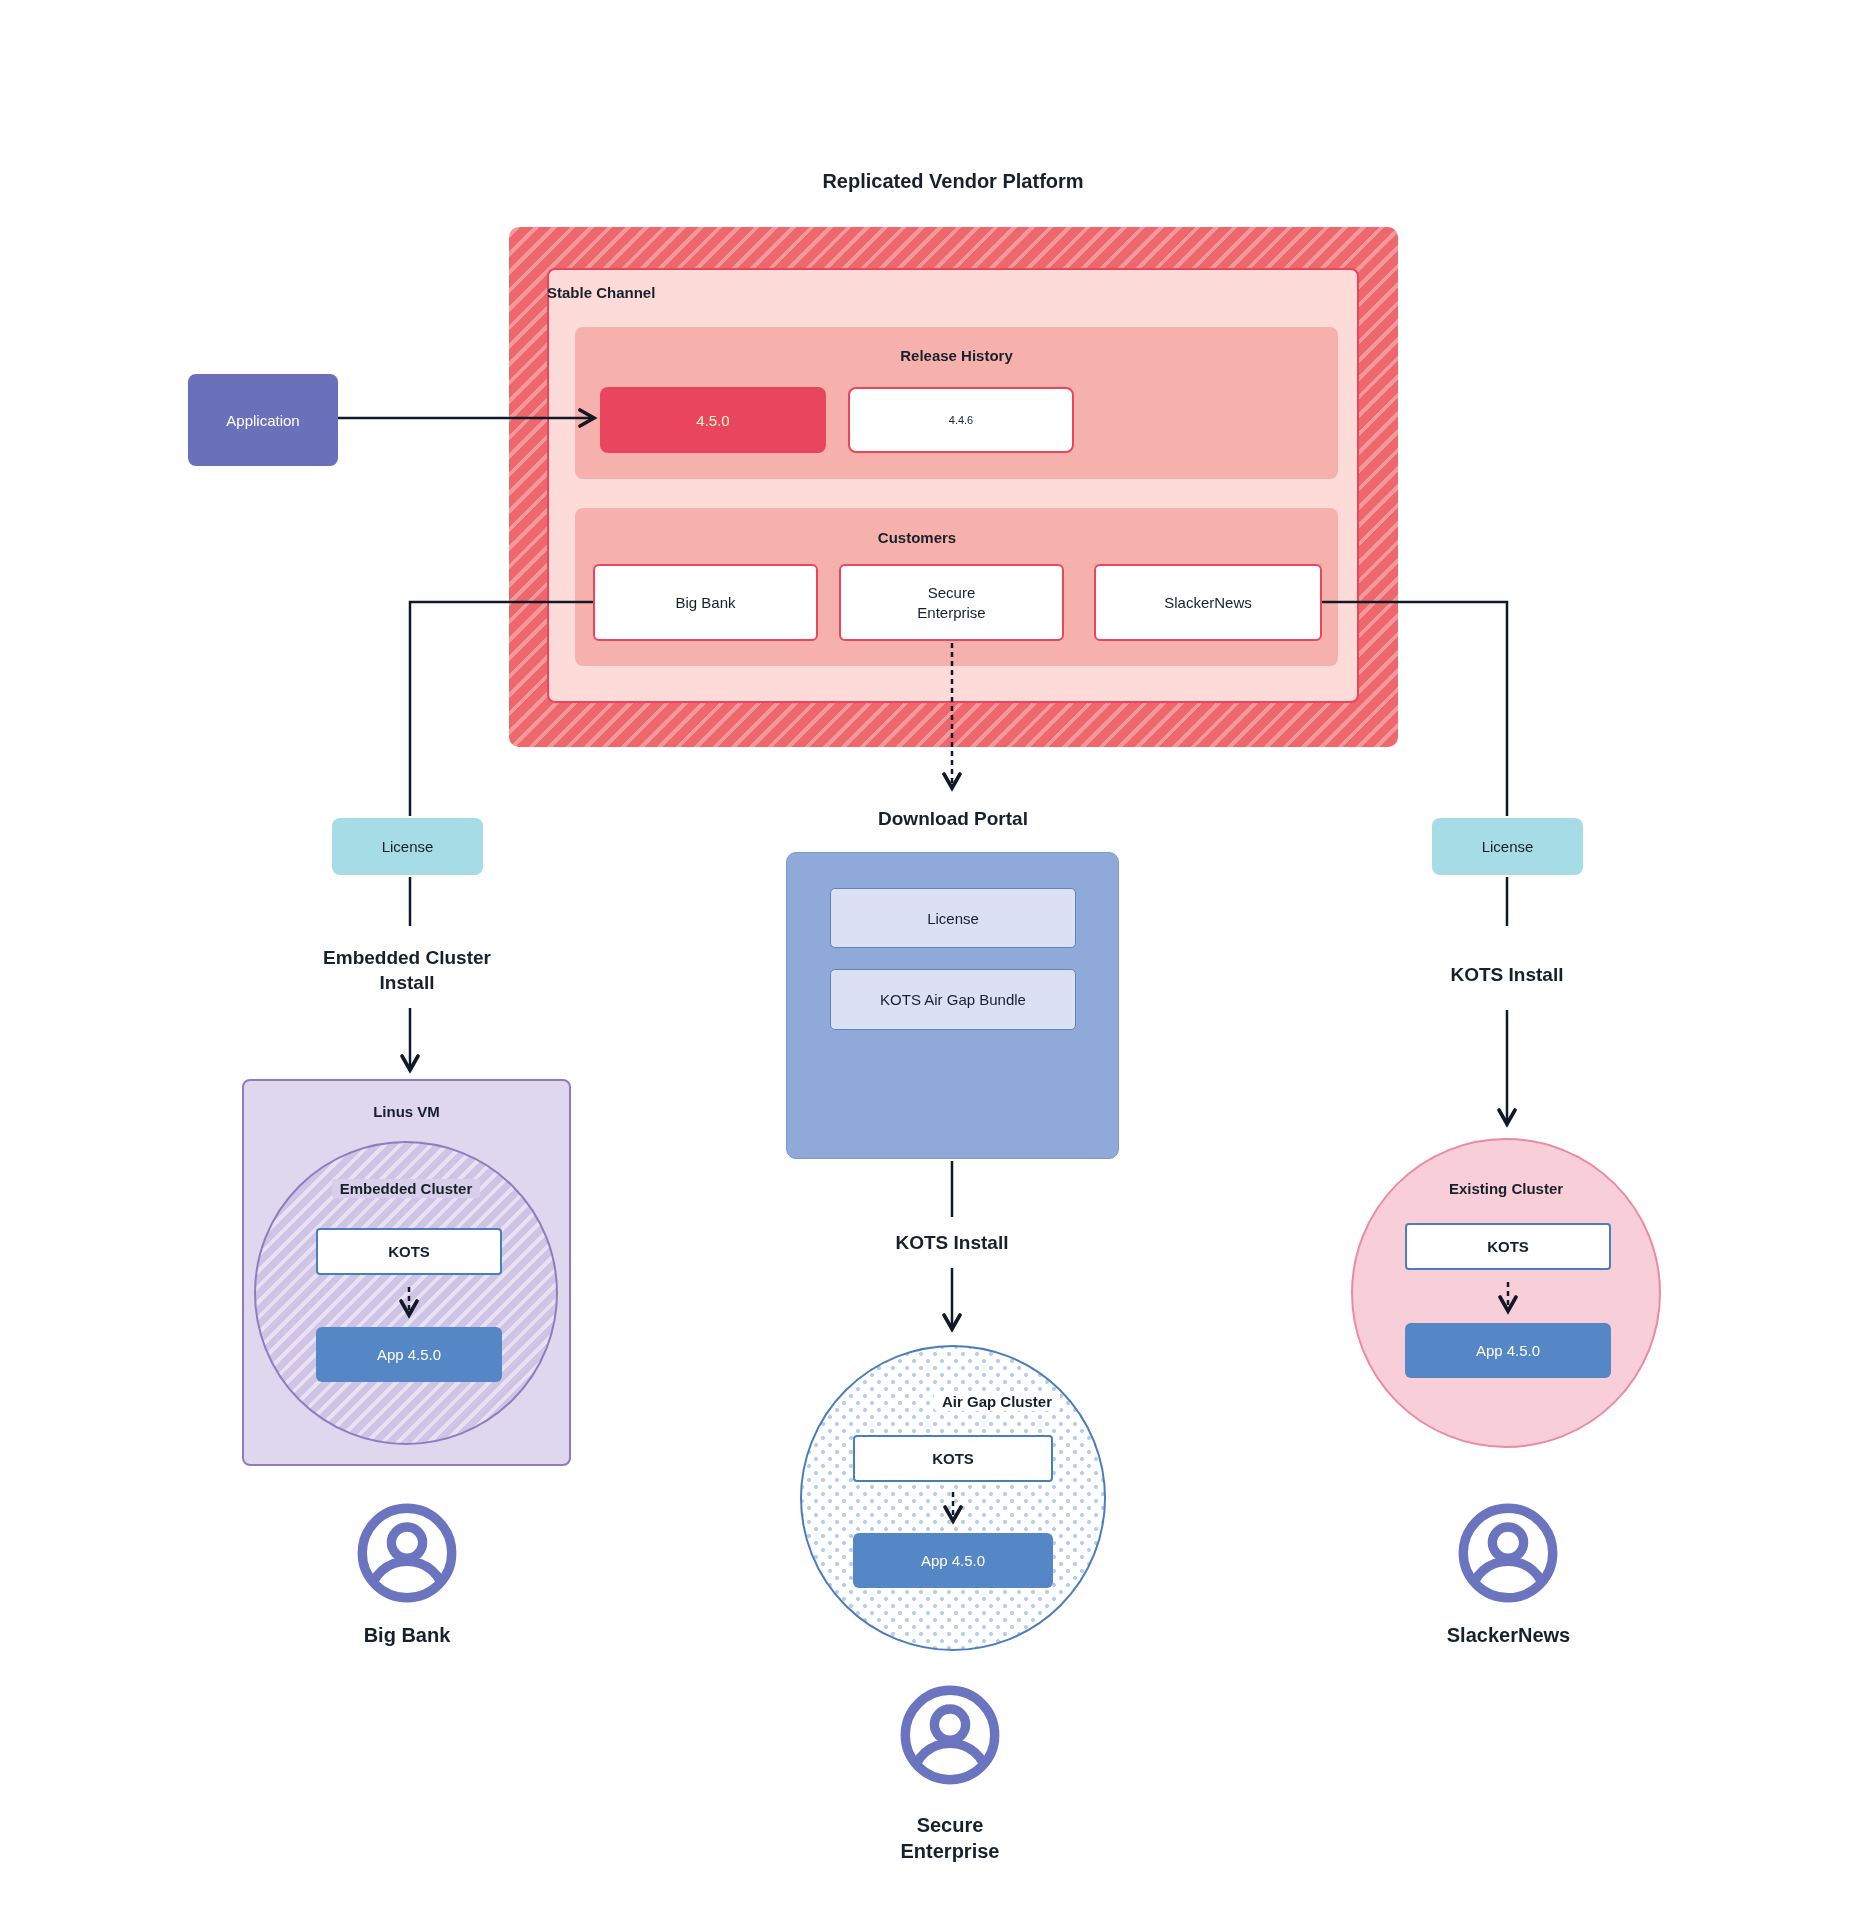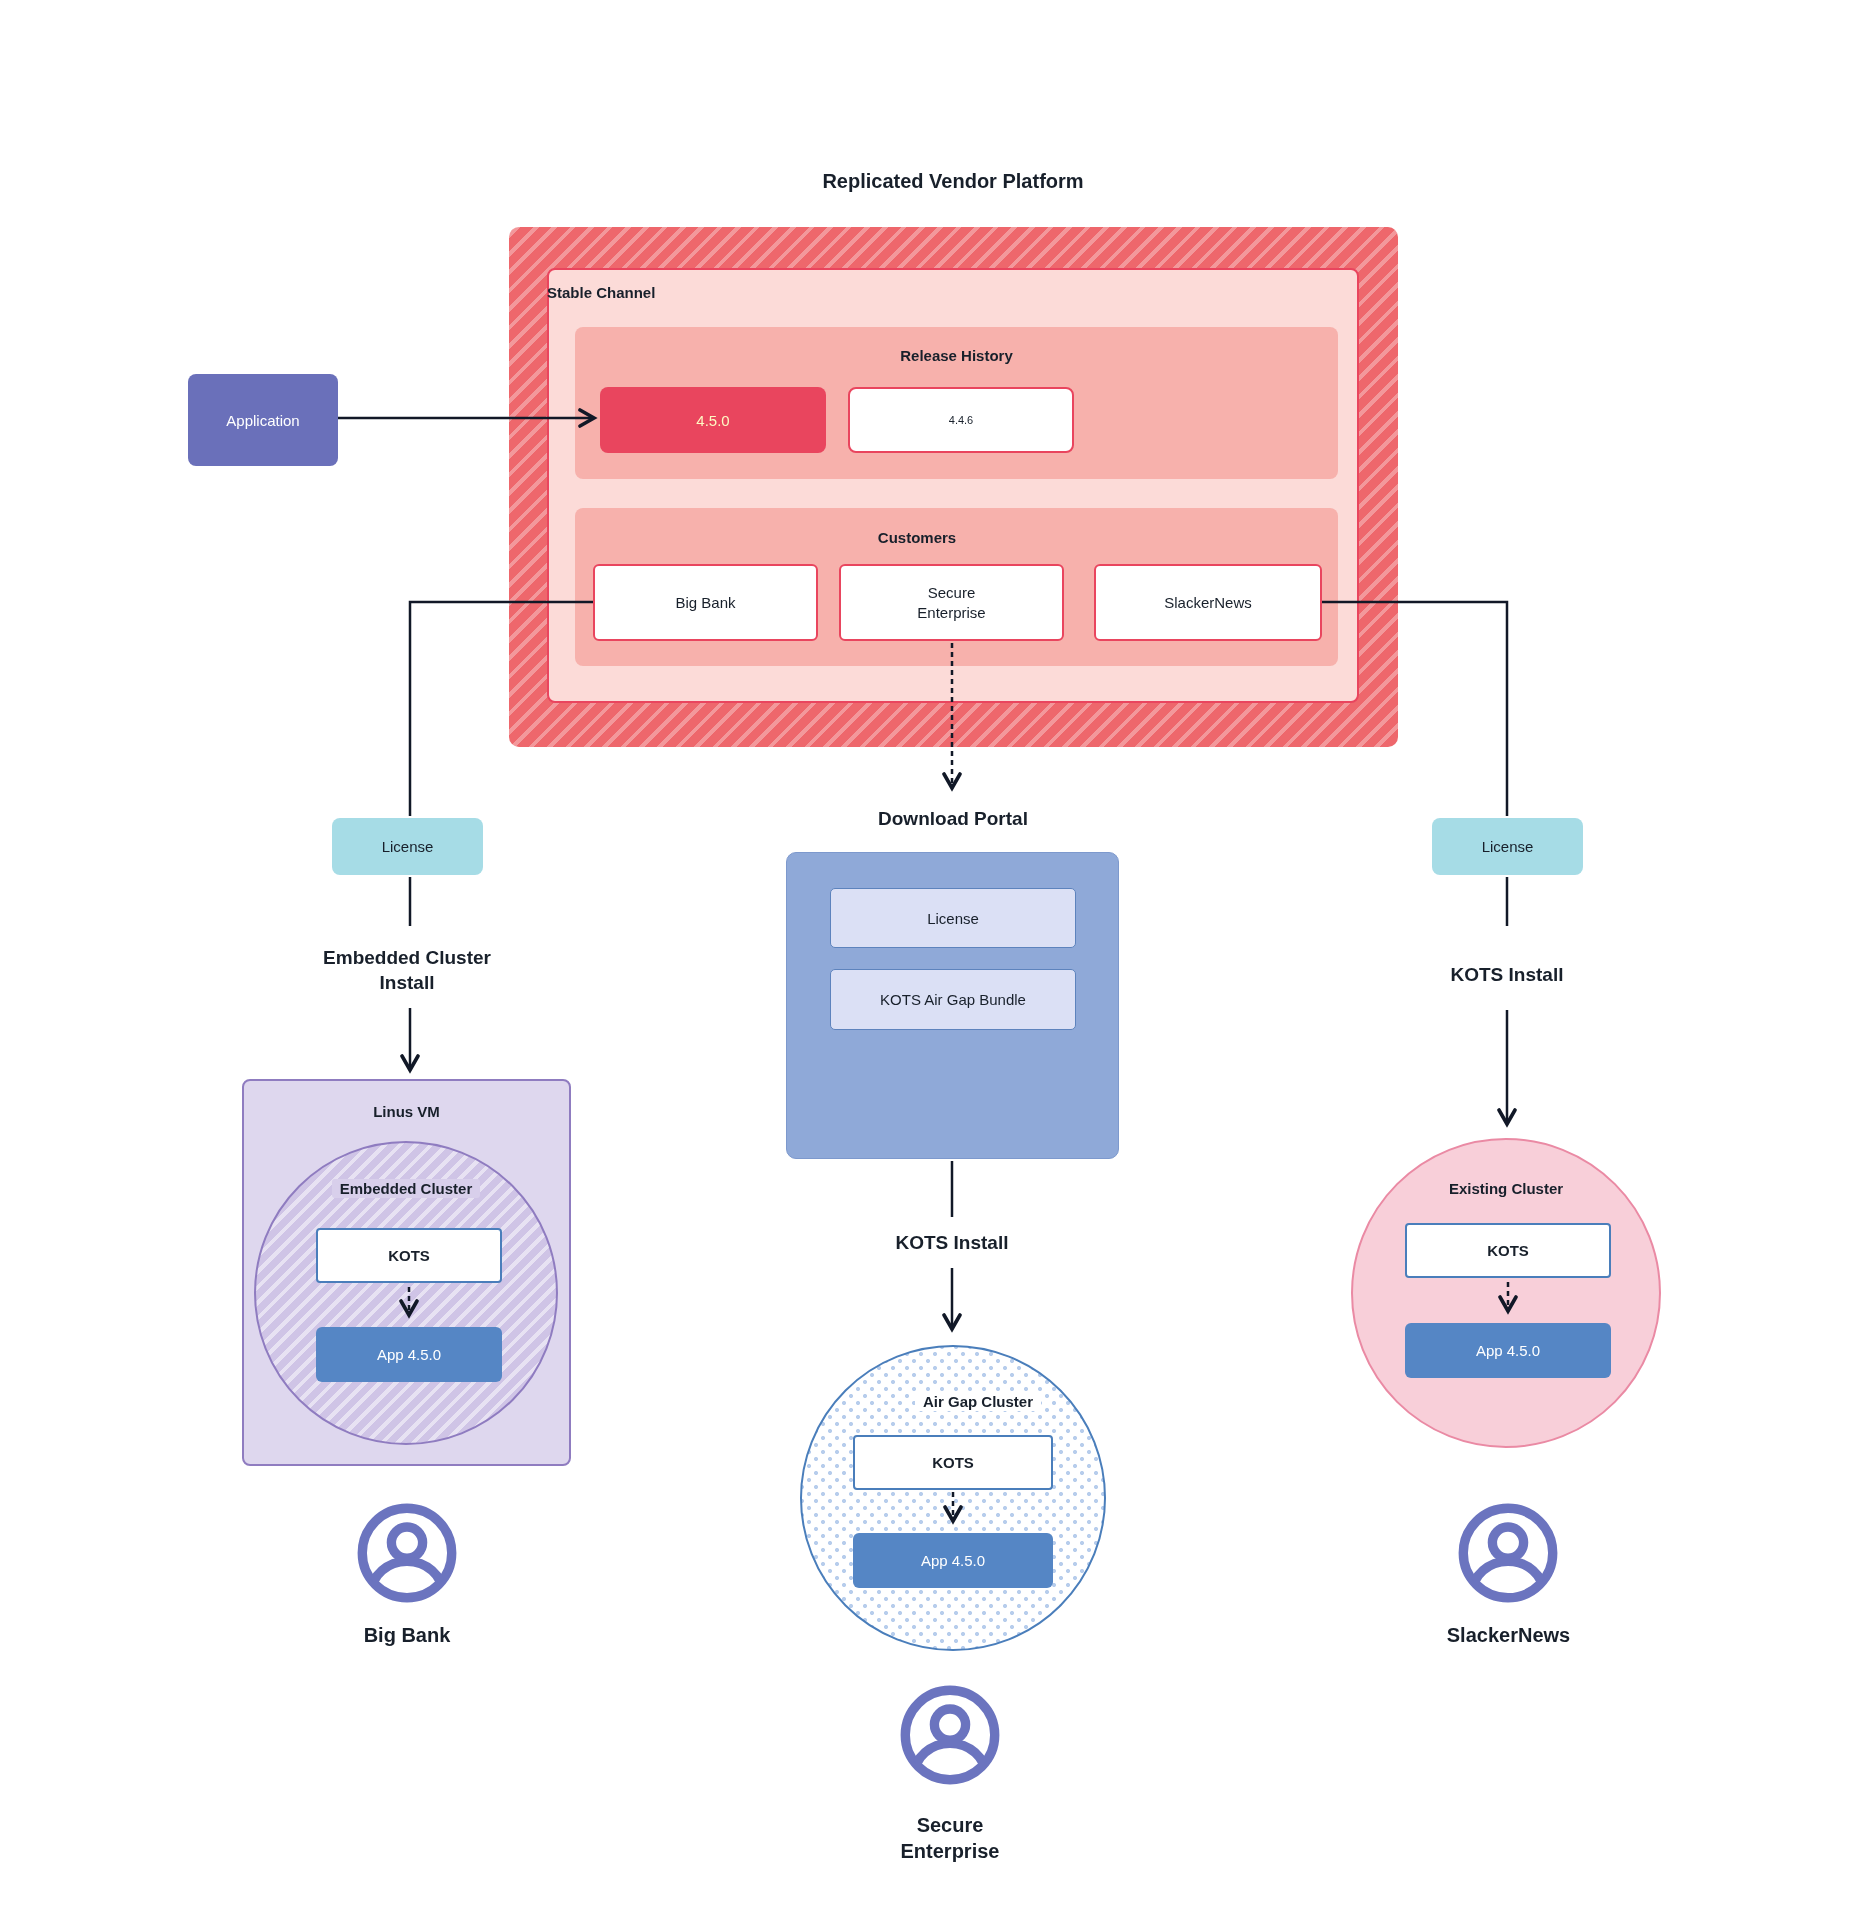--- a/index.html
+++ b/index.html
@@ -40,21 +40,21 @@
   .cust-2{left:839px;width:225px;}
   .cust-2 span{display:inline-block;max-width:90px;}
   .cust-3{left:1094px;width:228px;}
 
   .application-box{left:188px;top:374px;width:150px;height:92px;background:var(--indigo);color:#fff;
     border-radius:8px;font-size:15px;z-index:4;}
 
   
   .license-chip{width:151px;height:57px;background:var(--teal);border-radius:8px;font-size:15px;z-index:4;}
   .flow-label{font-size:19px;font-weight:600;text-align:center;line-height:25px;z-index:4;}
-  .kots-box{height:55px;background:#fff;border:2px solid var(--kots_border);border-radius:4px;
+  .kots-box{height:47px;background:#fff;border:2px solid var(--kots_border);border-radius:4px;
     font-size:15px;font-weight:600;z-index:4;}
   .app-box{height:55px;background:var(--app_blue);color:#fff;border-radius:6px;font-size:15px;z-index:4;}
   .circle-label{font-size:15px;font-weight:600;text-align:center;z-index:4;}
   .persona-label{font-size:20px;font-weight:600;text-align:center;line-height:26px;z-index:4;}
   .persona-icon{width:104px;height:104px;z-index:4;}
 
   
   .lic-left{left:332px;top:818px;}
   .install-left{left:297px;top:945px;width:220px;}
   .vm-box{left:242px;top:1079px;width:329px;height:387px;background:var(--vm_fill);
@@ -77,21 +77,21 @@
   .portal-item{left:830px;width:246px;background:var(--lavender);border:1.5px solid #5d83bd;
     border-radius:5px;font-size:15px;z-index:3;}
   .portal-item-1{top:888px;height:60px;}
   .portal-item-2{top:969px;height:61px;}
   .portal-item-3{top:1049px;height:62px;}
   .install-mid{left:812px;top:1230px;width:280px;}
   .airgap-circle{left:800px;top:1345px;width:306px;height:306px;border-radius:50%;z-index:2;
     border:2px solid var(--kots_border);background-color:#fff;
     background-image:radial-gradient(#b7cdec 1.8px,transparent 2.3px),radial-gradient(#b7cdec 1.8px,transparent 2.3px);
     background-size:14px 14px;background-position:0 0,7px 7px;}
-  .airgap-label{left:828px;top:1393px;width:300px;z-index:3;text-align:center;}
+  .airgap-label{left:847px;top:1393px;width:300px;z-index:3;text-align:center;}
   .airgap-label span{background:#fff;padding:1px 8px;border-radius:3px;}
   .kots-mid{left:853px;top:1435px;width:200px;}
   .app-mid{left:853px;top:1533px;width:200px;}
   .persona-mid{left:898px;top:1683px;}
   .persona-label-mid{left:880px;top:1812px;width:140px;}
 
   
   .lic-right{left:1432px;top:818px;}
   .install-right{left:1367px;top:962px;width:280px;}
   .existing-circle{left:1351px;top:1138px;width:310px;height:310px;border-radius:50%;z-index:2;

